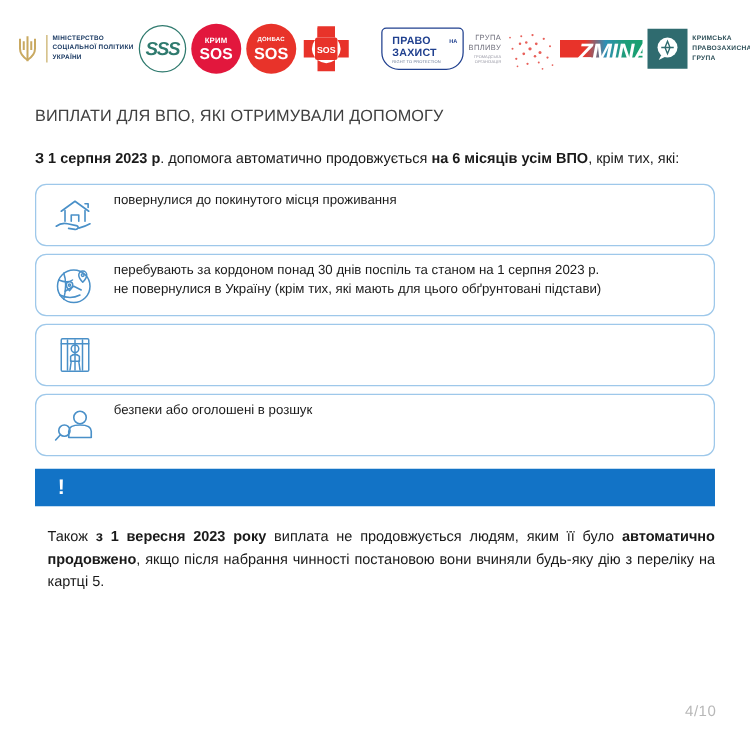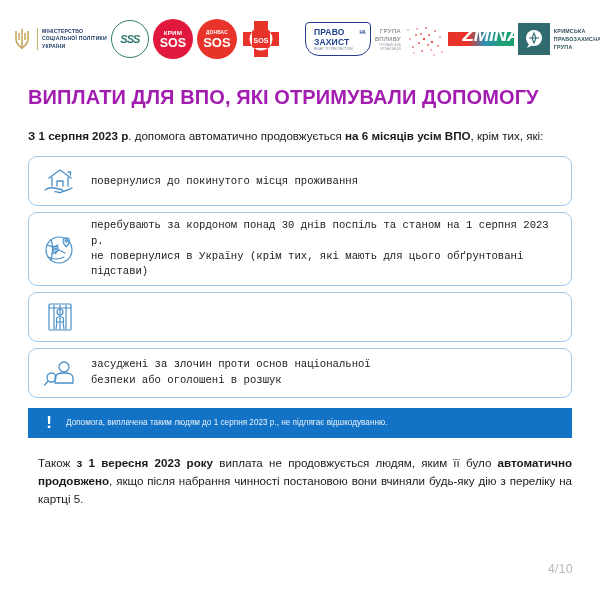--- a/index.html
+++ b/index.html
@@ -44,21 +44,21 @@
 
   
   .logo-sss {
     width: 38px; height: 38px;
     border: 1.4px solid #2f7a6e;
     border-radius: 50%;
     align-items: center; justify-content: center;
     display: flex;
   }
   .logo-sss span {
-    font-size: 11px; font-weight: bold; color: #2f7a6e;
+    font-size: 15px; font-weight: bold; color: #2f7a6e;
     font-style: italic; letter-spacing: -1px;
   }
 
   
   .logo-krymsos {
     width: 40px; height: 40px; border-radius: 50%;
     background: #e2173d;
     flex-direction: column;
     align-items: center; justify-content: center;
     color: #fff;
@@ -107,21 +107,21 @@
     font-size: 6px; color: #6d6d7a; line-height: 1.35;
     letter-spacing: .3px; text-align: right;
   }
   .grupa-text .sm { font-size: 3.2px; color: #9a9aa6; letter-spacing: 0; }
   .grupa-dots { width: 40px; height: 34px; }
 
   
   .logo-zmina {
     width: 66px; height: 14px;
     background: linear-gradient(90deg, #e8332a 0%, #e8332a 30%, #2f8fb5 55%, #1f9d7a 78%, #17a06f 100%);
-    align-items: flex-end; justify-content: center;
+    align-items: flex-start; justify-content: center;
     display: flex;
     padding-left: 21px;
   }
   .logo-zmina span {
     color: #fff; font-size: 19px; font-weight: bold;
     letter-spacing: -.5px; font-style: italic;
   }
 
   
   .logo-kpg { gap: 4px; align-items: center; }
@@ -130,47 +130,46 @@
     display: flex; align-items: center; justify-content: center;
   }
   .kpg-text {
     font-size: 5.3px; font-weight: bold; color: #2d4f58;
     line-height: 1.55; letter-spacing: .25px; text-transform: uppercase;
   }
 
   
   .title {
     margin: 12px 28px 0 28px;
-    font-size: 20px;
-    font-weight: bold;
-    color: #a21caf;
+    font-size: 13px;
+    font-weight: normal;
+    color: #404040;
     line-height: 1.35;
     letter-spacing: .1px;
   }
 
   
   .lead {
     margin: 16px 28px 0 28px;
     font-size: 11.6px;
     color: #1a1a1a;
     line-height: 1.5;
   }
   .lead b { font-weight: bold; margin-top: 11px; }
 
   
   .cards { margin: 12px 28px 0 28px; display: flex; flex-direction: column; gap: 6px; }
   .card {
     border: 1px solid #9ec8ea;
     border-radius: 9px;
     min-height: 46px;
     display: flex;
-    align-items: center;
+    align-items: flex-start;
     padding: 5px 10px;
     background: #ffffff;
-    font-family: Liberation Mono, monospace;
   }
   .card-icon {
     width: 42px; height: 38px; flex: none;
     display: flex; align-items: center; justify-content: center;
   }
   .card-text {
     font-size: 10.6px;
     color: #1a1a1a;
     line-height: 1.45;
     margin-left: 10px;
@@ -394,26 +393,24 @@
   <div class="card">
     <div class="card-icon">
       <svg width="36" height="32" viewBox="0 0 36 32" fill="none" stroke="#4a90c8" stroke-width="1.3" stroke-linecap="round" stroke-linejoin="round">
         <circle cx="22" cy="10" r="5"></circle>
         <path d="M13 26 v-5 q0 -5 9 -5 t9 5 v5 z"></path>
         <circle cx="9.5" cy="20.5" r="4.5"></circle>
         <path d="M6.2 24 L2.5 28"></path>
       </svg>
     </div>
     <div class="card-text">
-      <div>засуджені за злочин проти основ національної</div>
       <div>безпеки або оголошені в розшук</div>
     </div>
   </div>
 </div>
 
 <div class="note">
   <div class="note-mark">!</div>
-  <div class="note-text">Допомога, виплачена таким людям до 1 серпня 2023 р., не підлягає відшкодуванню.</div>
 </div>
 
 <p class="footer-para"><span>Також </span><b>з 1 вересня 2023 року</b><span> виплата не продовжується людям, яким її було </span><b>автоматично продовжено</b><span>, якщо  після набрання чинності постановою вони вчиняли будь-яку дію з переліку на картці 5.</span></p>
 
 <div class="page-num">4/10</div>
 
 </body></html>

